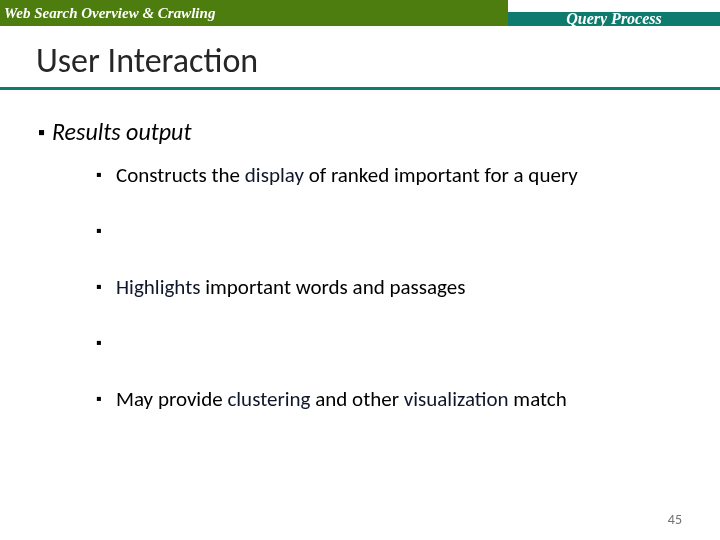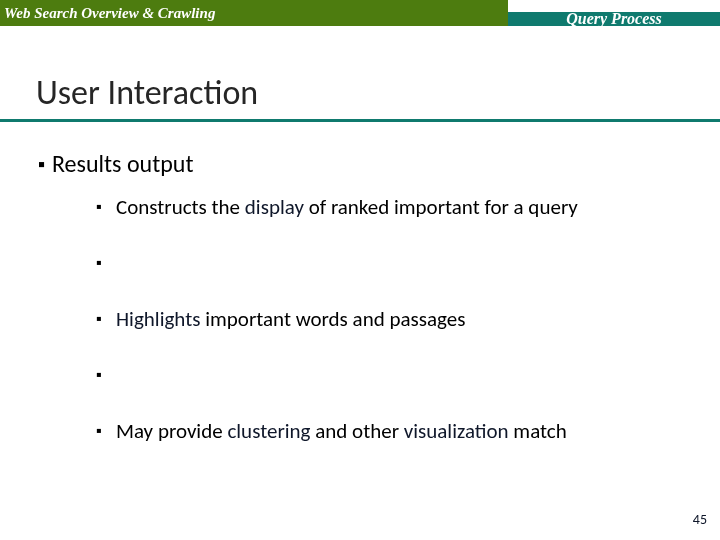--- a/index.html
+++ b/index.html
@@ -16,37 +16,36 @@
     flex: 1; background: #0f7a6e; color: #fff;
     font-style: italic; font-weight: 700; font-size: 16px;
     display: flex; align-items: center; justify-content: center;
     font-family: Georgia, "Times New Roman", serif;
     margin-top: 12px;
   }
   .title-wrap { padding: 14px 0 0 36px; }
   .title {
     font-size: 34px; font-weight: 400; color: #262626;
     font-family: Calibri, Arial, sans-serif;
-    margin-top: 32px;
   }
   .rule {
     margin-top: 6px; height: 3px; background: #0f7a6e; width: 100%;
   }
   .content { padding: 28px 30px 0 38px; }
   .l1 { display: flex; align-items: flex-start; margin-bottom: 16px; }
   .l1 .bullet { width: 14px; font-size: 20px; line-height: 28px; color: #000; }
-  .l1 .txt { font-size: 24px; line-height: 28px; color: #000; }
+  .l1 .txt { font-size: 24px; line-height: 28px; color: #000; font-style: italic; }
   .subs { padding-left: 58px; }
   .l2 { display: flex; align-items: flex-start; margin-bottom: 30px; }
   .l2 .bullet { width: 20px; font-size: 16px; line-height: 26px; color: #000; }
   .l2 .txt { font-size: 21px; line-height: 26px; color: #000; max-width: 560px; }
   .accent { color: #0f172a; }
   .pagenum {
-    position: absolute; right: 13px; bottom: 12px;
-    font-size: 14px; color: #0f172a;
+    position: absolute; right: 38px; bottom: 12px;
+    font-size: 14px; color: #737373;
   }
 </style>
 </head>
 <body>
 
 <div class="slide">
 
   <div class="topbar">
     <div class="topbar-left">Web Search Overview &amp; Crawling</div>
     <div class="topbar-right">Query Process</div>

